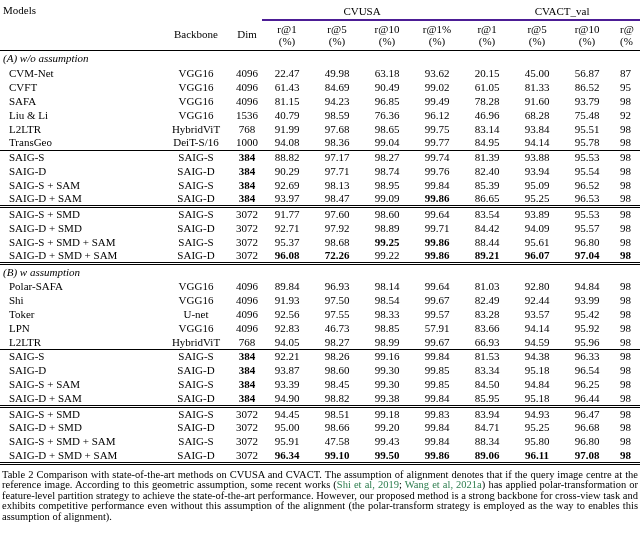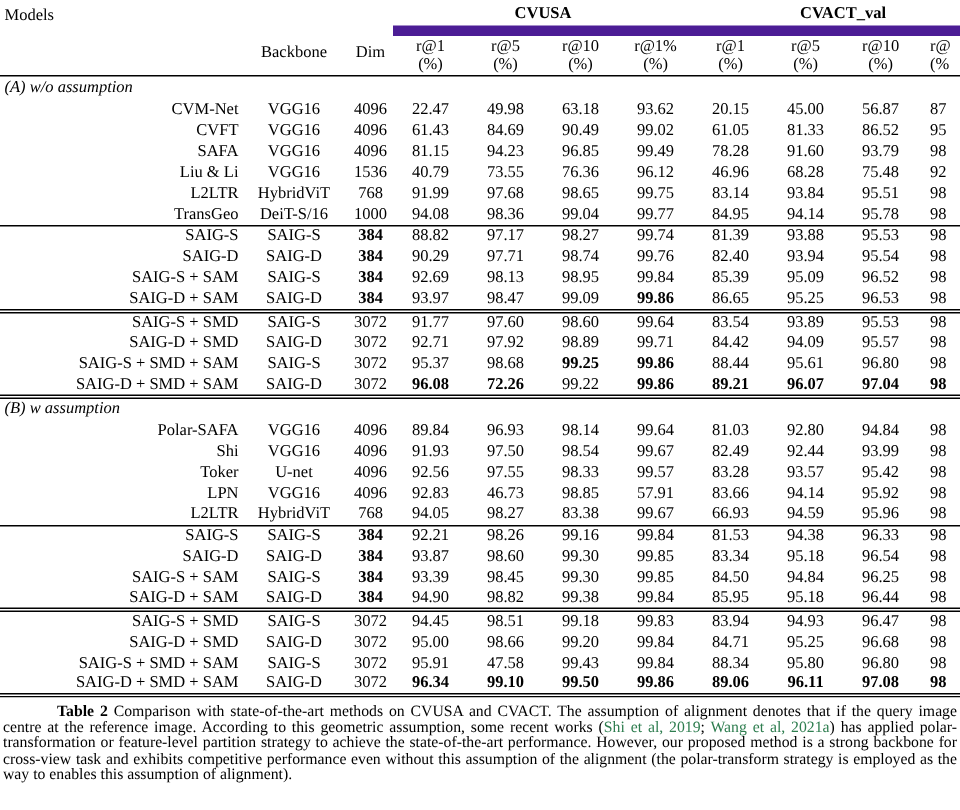--- a/index.html
+++ b/index.html
@@ -21,37 +21,37 @@
   .c-num { width:50px; }
   th, td {
     font-weight:normal; padding:0 1px; height:14px; line-height:13px;
     white-space:nowrap; overflow:hidden; text-align:center;
   }
   .models-head {
     text-align:left; vertical-align:top; padding-left:3px; padding-top:1px;
     border-bottom:1px solid #000;
   }
   .group-head {
-    border-bottom:7px solid #4c1d95; height:17px;
-    vertical-align:bottom; padding-bottom:1px;font-weight:bold;
+    border-bottom:2px solid #4c1d95; height:17px;
+    vertical-align:bottom; padding-bottom:1px;
   }
   tr.sub th { border-bottom:1px solid #000; height:30px; vertical-align:middle; }
   .metric-head div { line-height:12px; }
-  td.model-cell { text-align:right; padding-left:9px; }
+  td.model-cell { text-align:left; padding-left:9px; }
   td.partial, th.partial { text-align:left; padding-left:8px; }
   .bold { font-weight:bold;margin-left:20px; }
   tr.section-row td { font-style:italic; text-align:left; padding-left:3px; height:16px; }
   tr.rule-single td { border-top:1px solid #000; }
   tr.rule-double td { border-top:3px double #000; }
   tr.rule-bottom td { border-bottom:3px double #000; }
   .caption {
     margin:5px 2px 0 2px; font-size:10.5px; line-height:10.6px;
     text-align:justify;
   }
-  .cap-bold { font-weight:bold;margin-left:36px; }
+  .cap-bold { font-weight:normal; }
 </style>
 </head>
 <body>
 
 <div class="page">
   <div class="table-wrap">
     <table>
       <colgroup>
         <col class="c-models">
         <col class="c-backbone">
@@ -152,21 +152,21 @@
             <td class="num">78.28</td>
             <td class="num">91.60</td>
             <td class="num">93.79</td>
             <td class="num partial">98</td>
           </tr>
           <tr>
             <td class="model-cell">Liu &amp; Li</td>
             <td class="backbone-cell">VGG16</td>
             <td class="dim-cell">1536</td>
             <td class="num">40.79</td>
-            <td class="num">73.55</td>
+            <td class="num">98.59</td>
             <td class="num">76.36</td>
             <td class="num">96.12</td>
             <td class="num">46.96</td>
             <td class="num">68.28</td>
             <td class="num">75.48</td>
             <td class="num partial">92</td>
           </tr>
           <tr>
             <td class="model-cell">L2LTR</td>
             <td class="backbone-cell">HybridViT</td>
@@ -351,21 +351,21 @@
             <td class="num">94.14</td>
             <td class="num">95.92</td>
             <td class="num partial">98</td>
           </tr>
           <tr>
             <td class="model-cell">L2LTR</td>
             <td class="backbone-cell">HybridViT</td>
             <td class="dim-cell">768</td>
             <td class="num">94.05</td>
             <td class="num">98.27</td>
-            <td class="num">83.38</td>
+            <td class="num">98.99</td>
             <td class="num">99.67</td>
             <td class="num">66.93</td>
             <td class="num">94.59</td>
             <td class="num">95.96</td>
             <td class="num partial">98</td>
           </tr>
           <tr class="rule-single">
             <td class="model-cell">SAIG-S</td>
             <td class="backbone-cell">SAIG-S</td>
             <td class="dim-cell bold">384</td>

